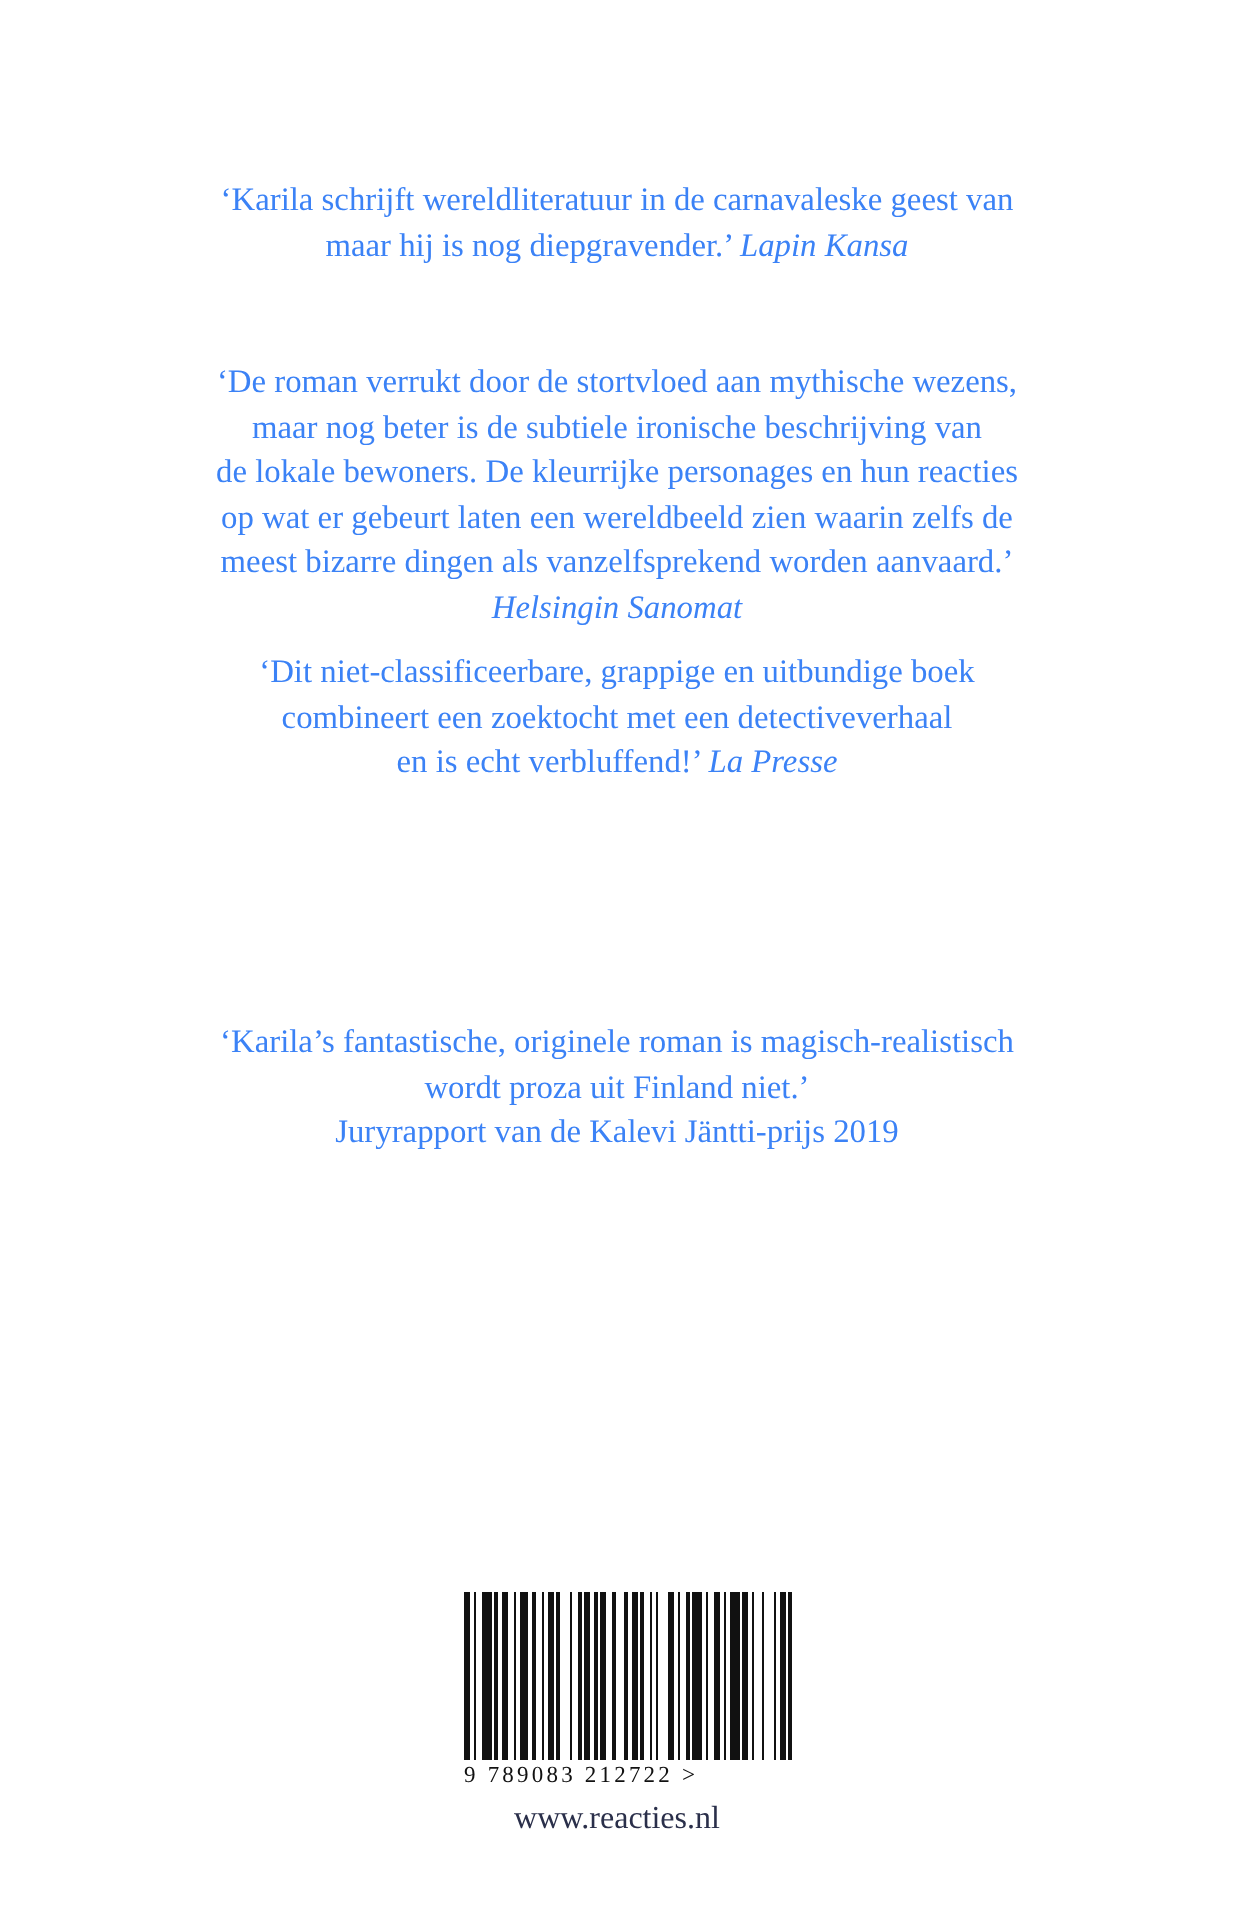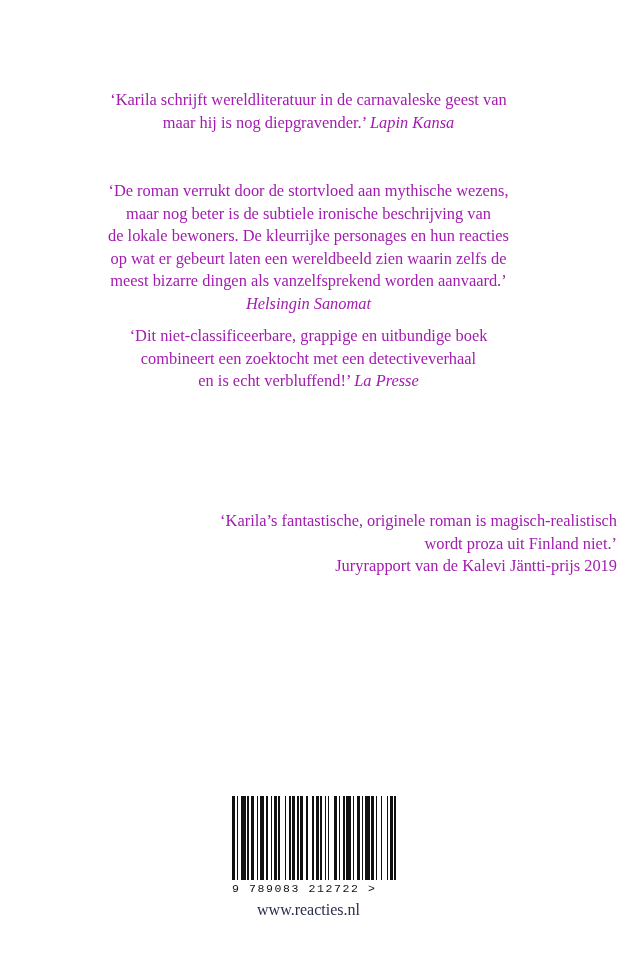--- a/index.html
+++ b/index.html
@@ -1,36 +1,36 @@
 <!DOCTYPE html>
 <html><head>
   <meta charset="utf-8">
   <style>
     html, body { margin: 0; padding: 0; background: #ffffff; }
     body { width: 617px; height: 960px; position: relative; overflow: hidden; }
     .page { position: absolute; left: 0; top: 0; width: 617px; height: 960px; background: #ffffff; }
     .quote {
       position: absolute; left: 0; width: 617px; text-align: center;
       font-family: "Liberation Serif", "DejaVu Serif", serif;
-      font-size: 16.4px; line-height: 22.6px; color: #a21caf;
+      font-size: 16.4px; line-height: 22.6px; color: #3b82f6;
     }
     .quote .line { display: block; white-space: nowrap; }
     .quote em, .source { font-style: italic; }
     .q1 { top: 89px; }
     .q2 { top: 180px; }
     .q3 { top: 325px; }
     .q4 { top: 408px; }
-    .q5 { top: 510px; text-align: right; }
+    .q5 { top: 510px; }
     .barcode-wrap { position: absolute; left: 232px; top: 796px; width: 170px; }
     .barcode { display: flex; height: 84px; align-items: stretch; justify-content: flex-start; }
     .bar { background: #111; height: 100%; }
     .gap { height: 100%; }
     .isbn {
       position: absolute; left: 0; top: 86px; width: 175px;
-      font-family: Liberation Mono, monospace;
+      font-family: Liberation Serif, serif;
       font-size: 11.5px; color: #111; letter-spacing: 1.6px; white-space: nowrap;
     }
     .website {
       position: absolute; left: 0; top: 901px; width: 617px; text-align: center;
       font-family: "Liberation Serif", "DejaVu Serif", serif;
       font-size: 16px; color: #2a2f4a;
     }
   </style>
 </head>
 <body>

